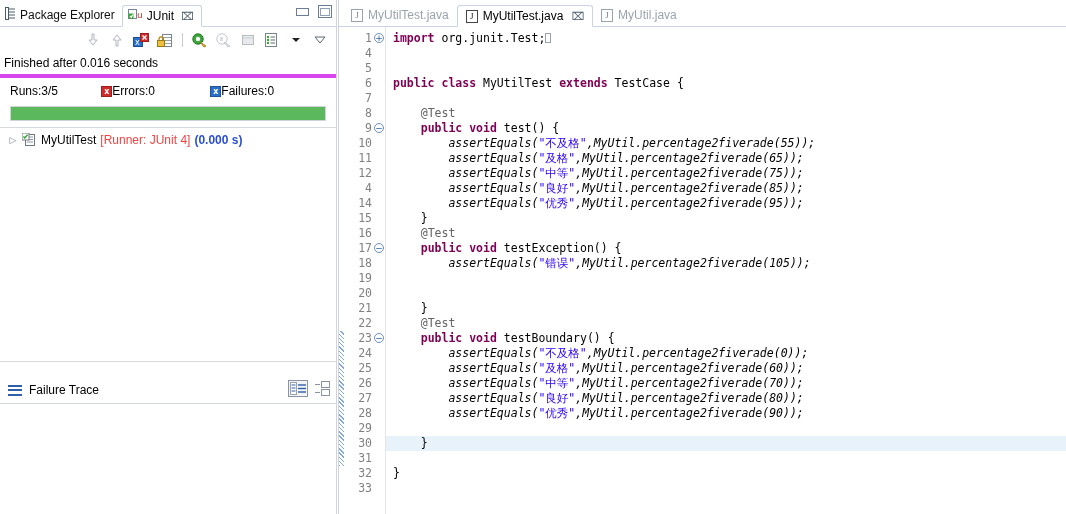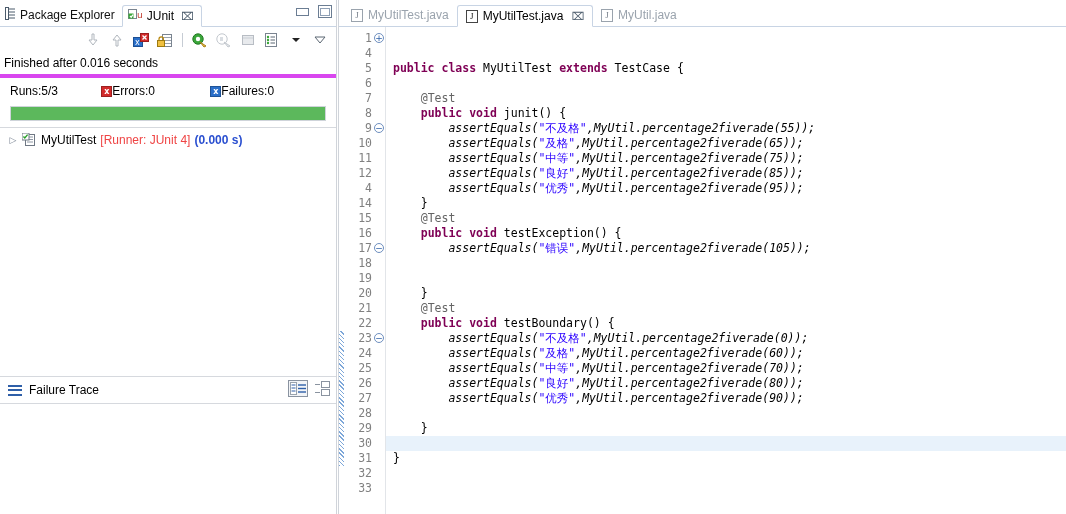--- a/index.html
+++ b/index.html
@@ -153,21 +153,21 @@
     display: inline-block;
   }
   .tname { color: #000; }
   .trunner { color: #ef4444; }
   .ttime { color: #2a4fd0; font-weight: bold; }
 
   
   .ft-bar {
     height: 26px;
     display: flex; align-items: center;
-    padding: 0 6px 0 8px;
+    padding: 15px 6px 0 8px;
     border-top: 1px solid #d6d9de;
     background: #ffffff;
     position: relative;
   }
   .ft-hamburger {
     width: 14px; height: 11px; margin-right: 7px;
     display: flex; flex-direction: column; justify-content: space-between;
   }
   .ft-hamburger i { display: block; height: 2px; background: #2f5fa8; }
   .ft-title { font-size: 12px; color: #000; }
@@ -408,21 +408,21 @@
             <path d="M1 2 l5 6 l5 -6 z" fill="none" stroke="#5b6672"></path>
           </svg>
       </span>
     </div>
 
     <div class="status-line">Finished after 0.016 seconds</div>
 
     <div class="counters">
       <span class="ctr">
         <span class="cname">Runs:</span>
-        <span class="cval">5/3</span>
+        <span class="cval">3/5</span>
       </span>
       <span class="ctr-gap-a"></span>
       <span class="ctr">
         <span class="sq-icon sq-red">x</span>
         <span class="cname">Errors:</span>
         <span class="cval">0</span>
       </span>
       <span class="ctr-gap-b"></span>
       <span class="ctr">
         <span class="sq-icon sq-blue">x</span>
@@ -546,26 +546,27 @@
           <div class="ln">33</div>
         </div>
       <div class="fold-gutter" id="fold-gutter">
           <div class="fold" style="top: 6px;">+</div>
           <div class="fold" style="top: 96px;">−</div>
           <div class="fold" style="top: 216px;">−</div>
           <div class="fold" style="top: 306px;">−</div>
         </div>
       <div class="code-area" id="code-area">
           <div class="hl-line" style="top: 409px; left: -49px; right: 0px;"></div>
+          <div class="cl"><span class="kw">import</span><span> org.junit.Test;</span><span class="caret-box"></span></div>
           <div class="cl">&nbsp;</div>
           <div class="cl">&nbsp;</div>
           <div class="cl"><span class="kw">public class</span><span> MyUtilTest </span><span class="kw">extends</span><span> TestCase {</span></div>
           <div class="cl">&nbsp;</div>
           <div class="cl">    <span class="ann">@Test</span></div>
-          <div class="cl">    <span class="kw">public void</span><span> junit() {</span></div>
+          <div class="cl">    <span class="kw">public void</span><span> test() {</span></div>
           <div class="cl">        <span class="stat">assertEquals(</span><span class="str">"不及格"</span><span class="stat">,MyUtil.</span><span class="mth">percentage2fiverade</span><span class="stat">(55));</span></div>
           <div class="cl">        <span class="stat">assertEquals(</span><span class="str">"及格"</span><span class="stat">,MyUtil.</span><span class="mth">percentage2fiverade</span><span class="stat">(65));</span></div>
           <div class="cl">        <span class="stat">assertEquals(</span><span class="str">"中等"</span><span class="stat">,MyUtil.</span><span class="mth">percentage2fiverade</span><span class="stat">(75));</span></div>
           <div class="cl">        <span class="stat">assertEquals(</span><span class="str">"良好"</span><span class="stat">,MyUtil.</span><span class="mth">percentage2fiverade</span><span class="stat">(85));</span></div>
           <div class="cl">        <span class="stat">assertEquals(</span><span class="str">"优秀"</span><span class="stat">,MyUtil.</span><span class="mth">percentage2fiverade</span><span class="stat">(95));</span></div>
           <div class="cl">    <span>}</span></div>
           <div class="cl">    <span class="ann">@Test</span></div>
           <div class="cl">    <span class="kw">public void</span><span> testException() {</span></div>
           <div class="cl">        <span class="stat">assertEquals(</span><span class="str">"错误"</span><span class="stat">,MyUtil.</span><span class="mth">percentage2fiverade</span><span class="stat">(105));</span></div>
           <div class="cl">&nbsp;</div>

